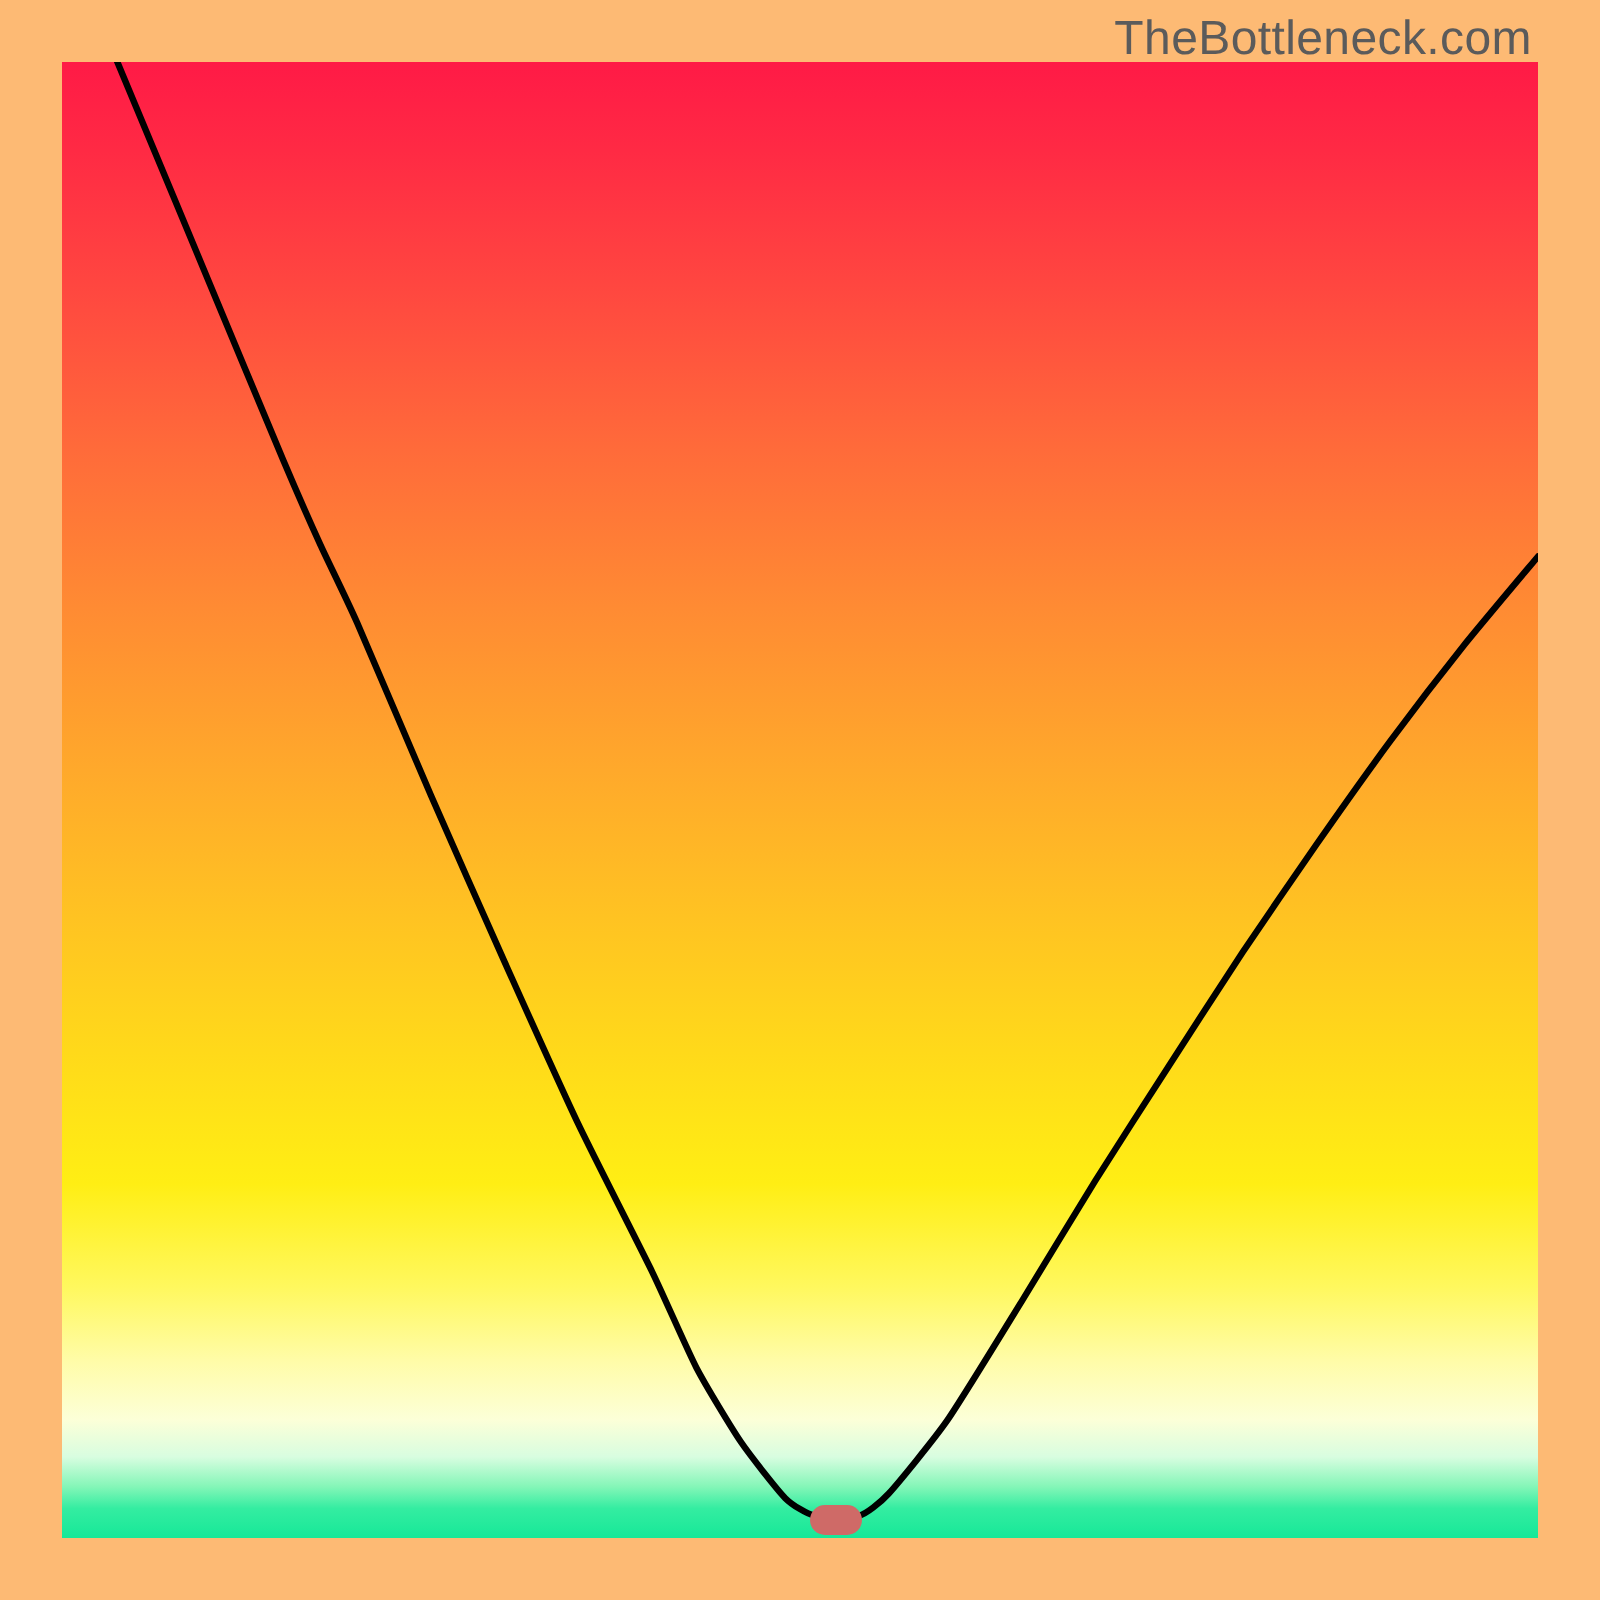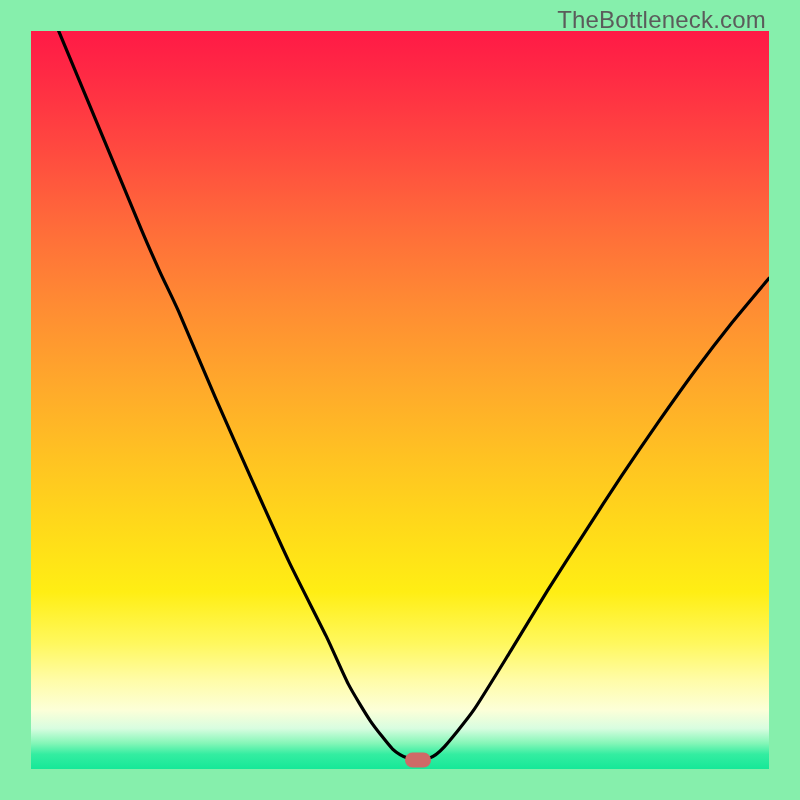--- a/index.html
+++ b/index.html
@@ -10,21 +10,21 @@
     background: #000;
     overflow: hidden;
     font-family: Arial, Helvetica, sans-serif;
   }
   .frame {
     position: absolute;
     left: 0;
     top: 0;
     width: 800px;
     height: 800px;
-    background: #86efac;
+    background: #fdba74;
   }
   .plot {
     position: absolute;
     left: 31px;
     top: 31px;
     width: 738px;
     height: 738px;
     overflow: hidden;
   }
   .gradient {

